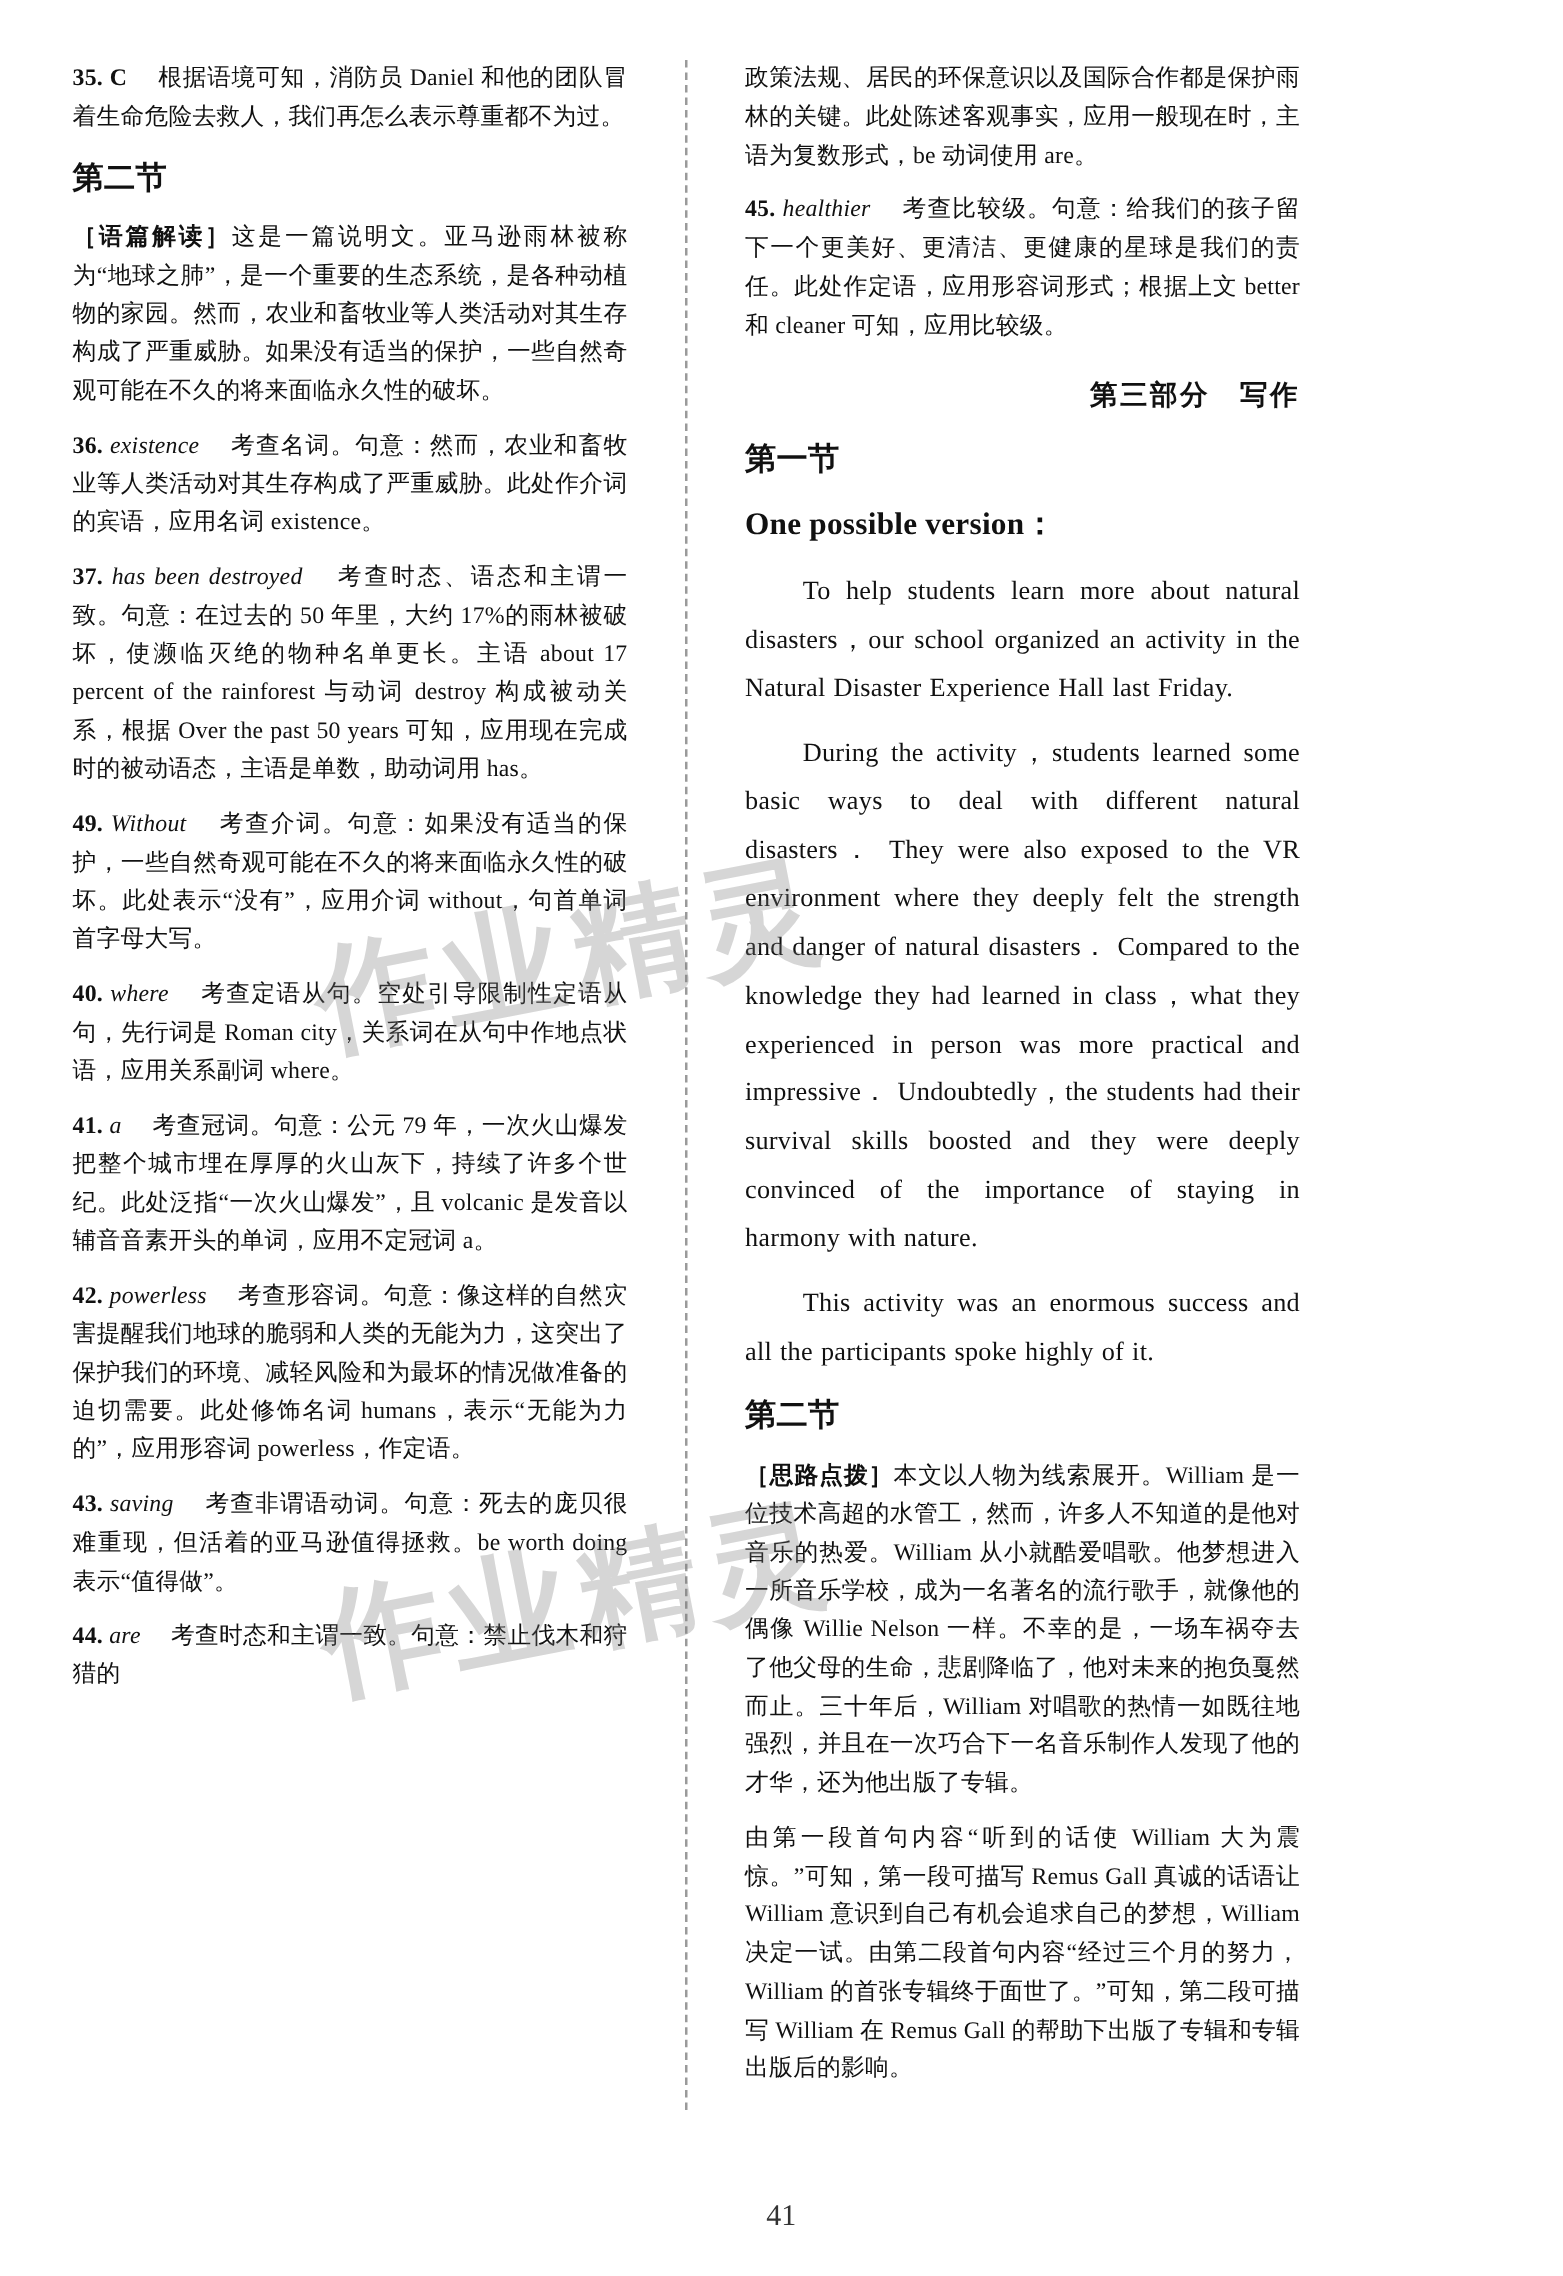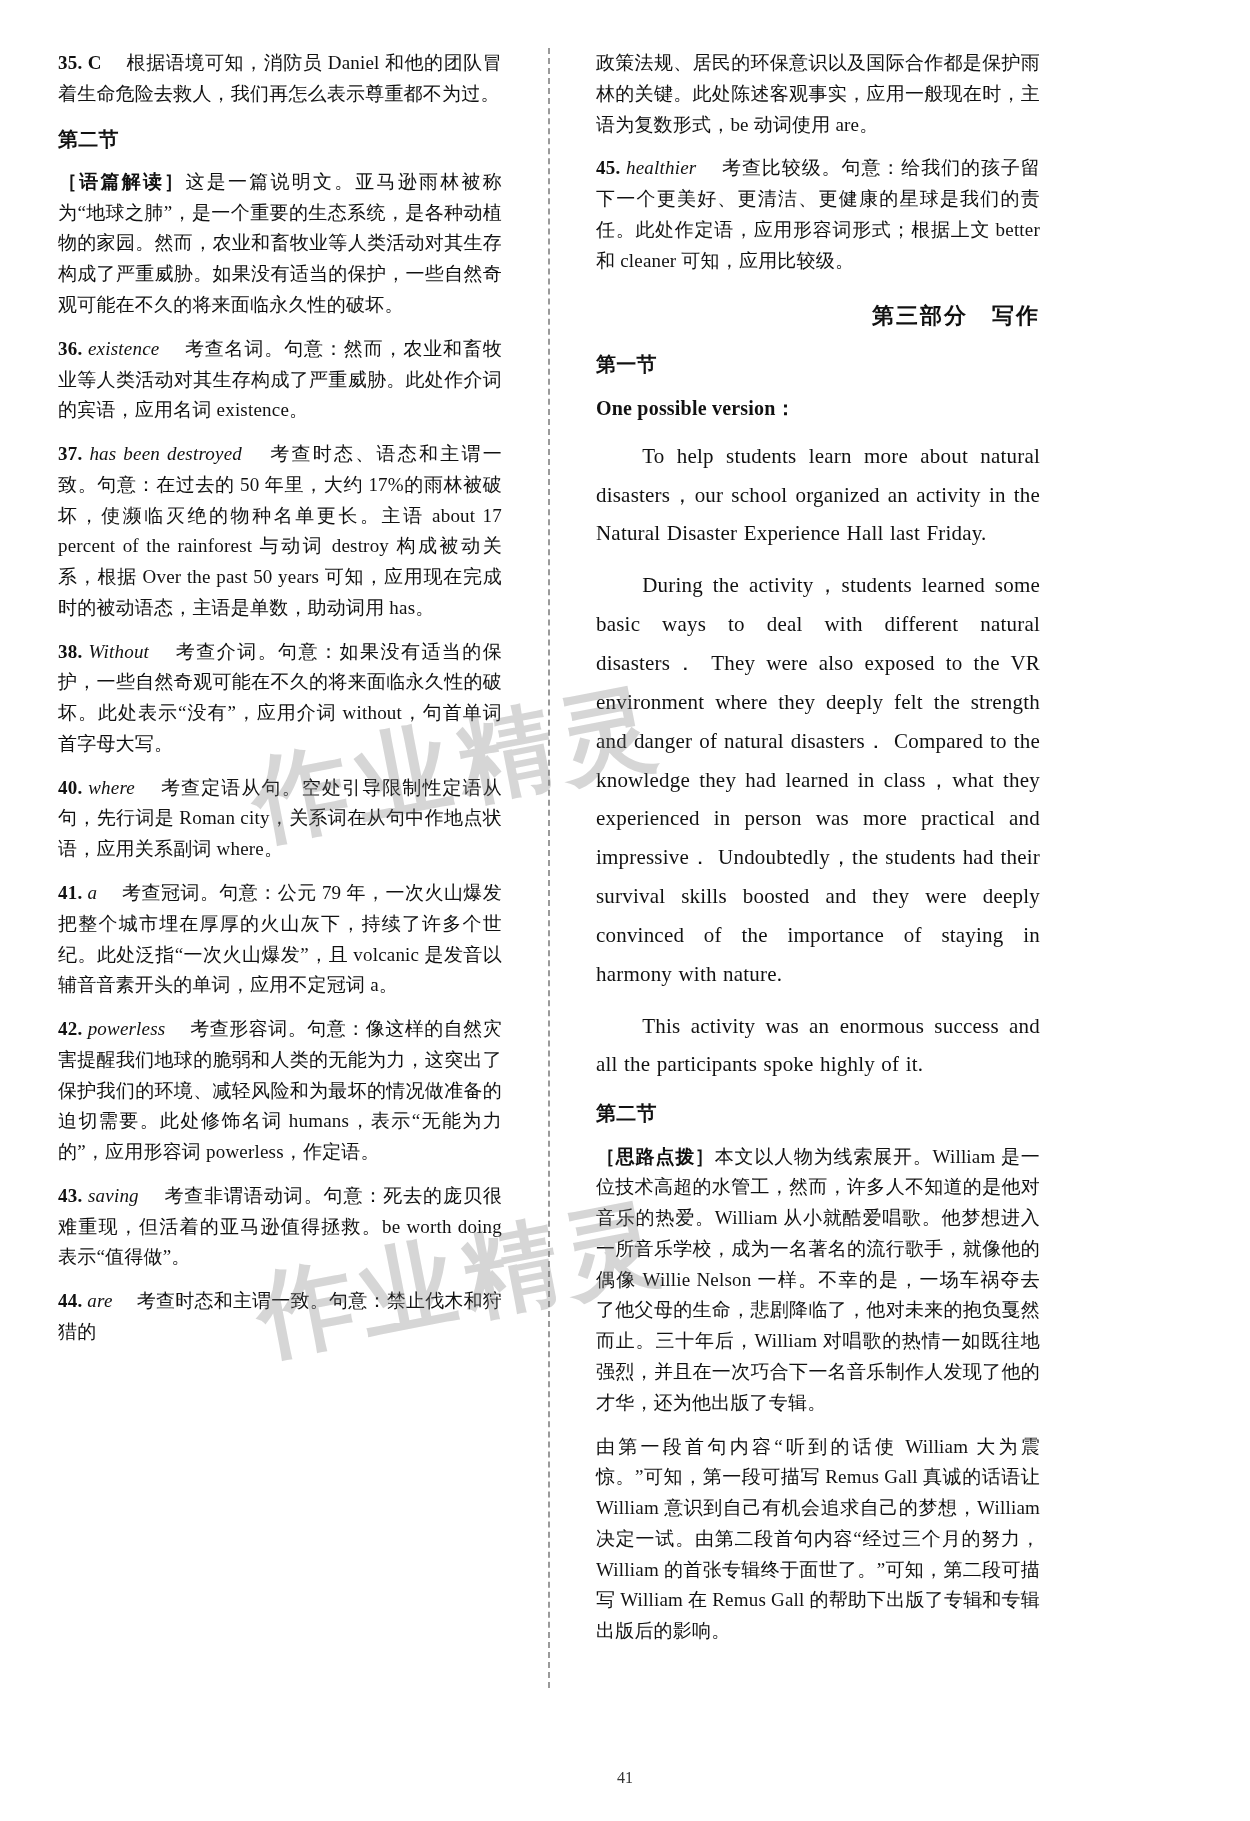--- a/index.html
+++ b/index.html
@@ -40,21 +40,21 @@
     font-size:19px;
     line-height:1.62;
     text-align:justify;
     text-justify:inter-ideograph;
     letter-spacing:0.2px;
   }
   .num { font-weight:bold; font-family:"Liberation Serif", serif; }
   .bold { font-weight:bold; }
   .section-head {
     font-weight:bold;
-    font-size:20px;
+    font-size:25px;
     margin:4px 0 12px 0;
   }
   .part-head {
     text-align:right;
     font-weight:bold;
     font-size:22px;
     margin:22px 0 14px 0;
     letter-spacing:2px;
   }
   .tag {
@@ -70,21 +70,21 @@
     text-align:justify;
     word-spacing:1px;
   }
   p.eng-para.indent { text-indent:2.2em; }
 
   .page-number {
     position:absolute;
     bottom:34px;
     left:0; right:0;
     text-align:center;
-    font-size:16px;
+    font-size:24px;
     color:#333;
   }
 
   
   .watermark {
     position:absolute;
     left:0; top:0;
     width:1250px; height:1821px;
     pointer-events:none;
     overflow:hidden;
@@ -134,21 +134,21 @@
         　<span>考查名词。句意：然而，农业和畜牧业等人类活动对其生存构成了严重威胁。此处作介词的宾语，应用名词 existence。</span>
       </p>
 
       <p>
         <span class="num">37.</span>
         <span class="eng">has been destroyed</span>
         　<span>考查时态、语态和主谓一致。句意：在过去的 50 年里，大约 17%的雨林被破坏，使濒临灭绝的物种名单更长。主语 about 17 percent of the rainforest 与动词 destroy 构成被动关系，根据 Over the past 50 years 可知，应用现在完成时的被动语态，主语是单数，助动词用 has。</span>
       </p>
 
       <p>
-        <span class="num">38.</span>
+        <span class="num">49.</span>
         <span class="eng">Without</span>
         　<span>考查介词。句意：如果没有适当的保护，一些自然奇观可能在不久的将来面临永久性的破坏。此处表示“没有”，应用介词 without，句首单词首字母大写。</span>
       </p>
 
 
       <p>
         <span class="num">40.</span>
         <span class="eng">where</span>
         　<span>考查定语从句。空处引导限制性定语从句，先行词是 Roman city，关系词在从句中作地点状语，应用关系副词 where。</span>
       </p>

